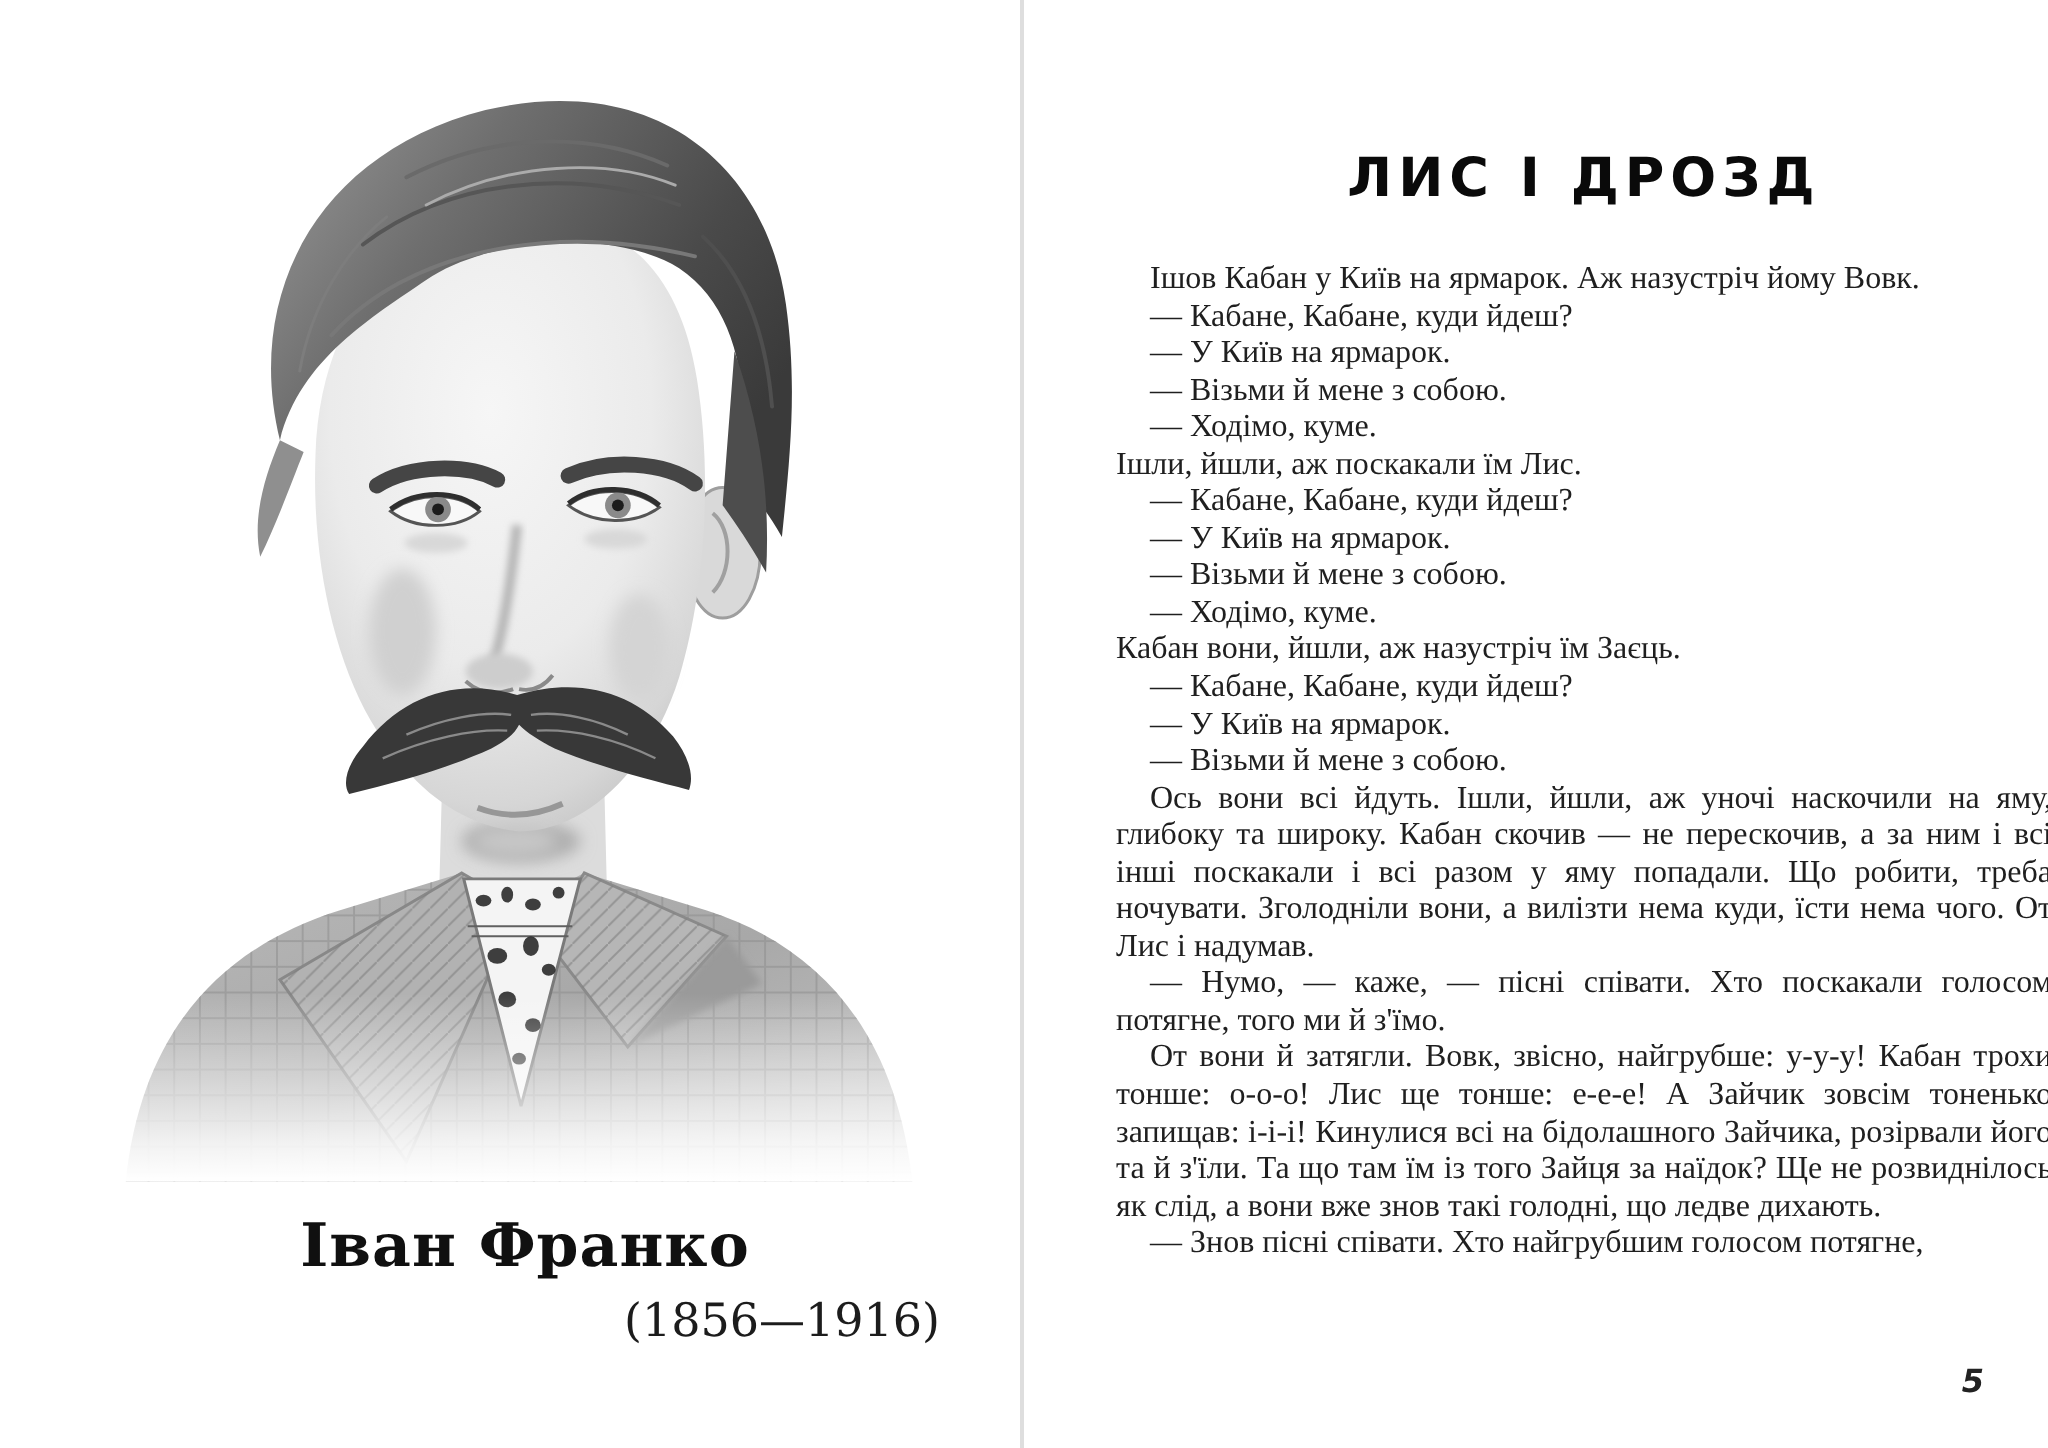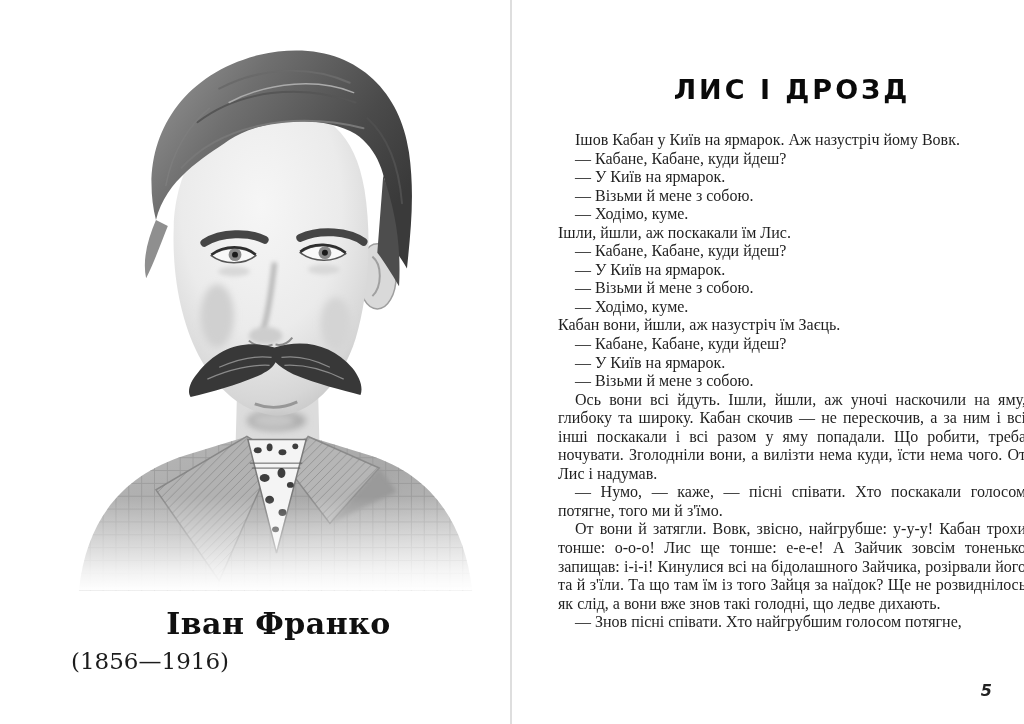--- a/index.html
+++ b/index.html
@@ -6,31 +6,31 @@
   .spread {
     position:relative; width:1024px; height:724px;
     background:#ffffff; overflow:hidden;
     font-family:"Liberation Serif", serif;
   }
   .divider {
     position:absolute; left:510px; top:0; width:2px; height:724px;
     background:#dedede;
   }
   
-  .left-page { position:absolute; left:0; top:0; width:510px; height:724px;margin-left:16px; }
+  .left-page { position:absolute; left:0; top:0; width:510px; height:724px; }
   .portrait-box { position:absolute; left:55px; top:24px; width:415px; height:570px; }
   .portrait-box svg { display:block; width:100%; height:100%; }
   .caption-name {
     position:absolute; left:55px; top:606px; width:415px;
     text-align:center; font-family:"DejaVu Serif", serif;
     font-weight:bold; font-size:30px; color:#101010; letter-spacing:0.5px;
   }
   .caption-years {
     position:absolute; left:55px; top:648px; width:415px;
-    text-align:left; font-family:"DejaVu Serif", serif;
+    text-align:right; font-family:"DejaVu Serif", serif;
     font-size:23px; color:#1c1c1c;
   }
   
   .right-page { position:absolute; left:532px; top:0; width:512px; height:580px; }
   .story-title {
     position:absolute; left:26px; right:18px; top:74px;
     text-align:center; font-family:"DejaVu Sans", sans-serif;
     font-weight:bold; font-size:27px; letter-spacing:3px; color:#0a0a0a;
   }
   .story-text {

